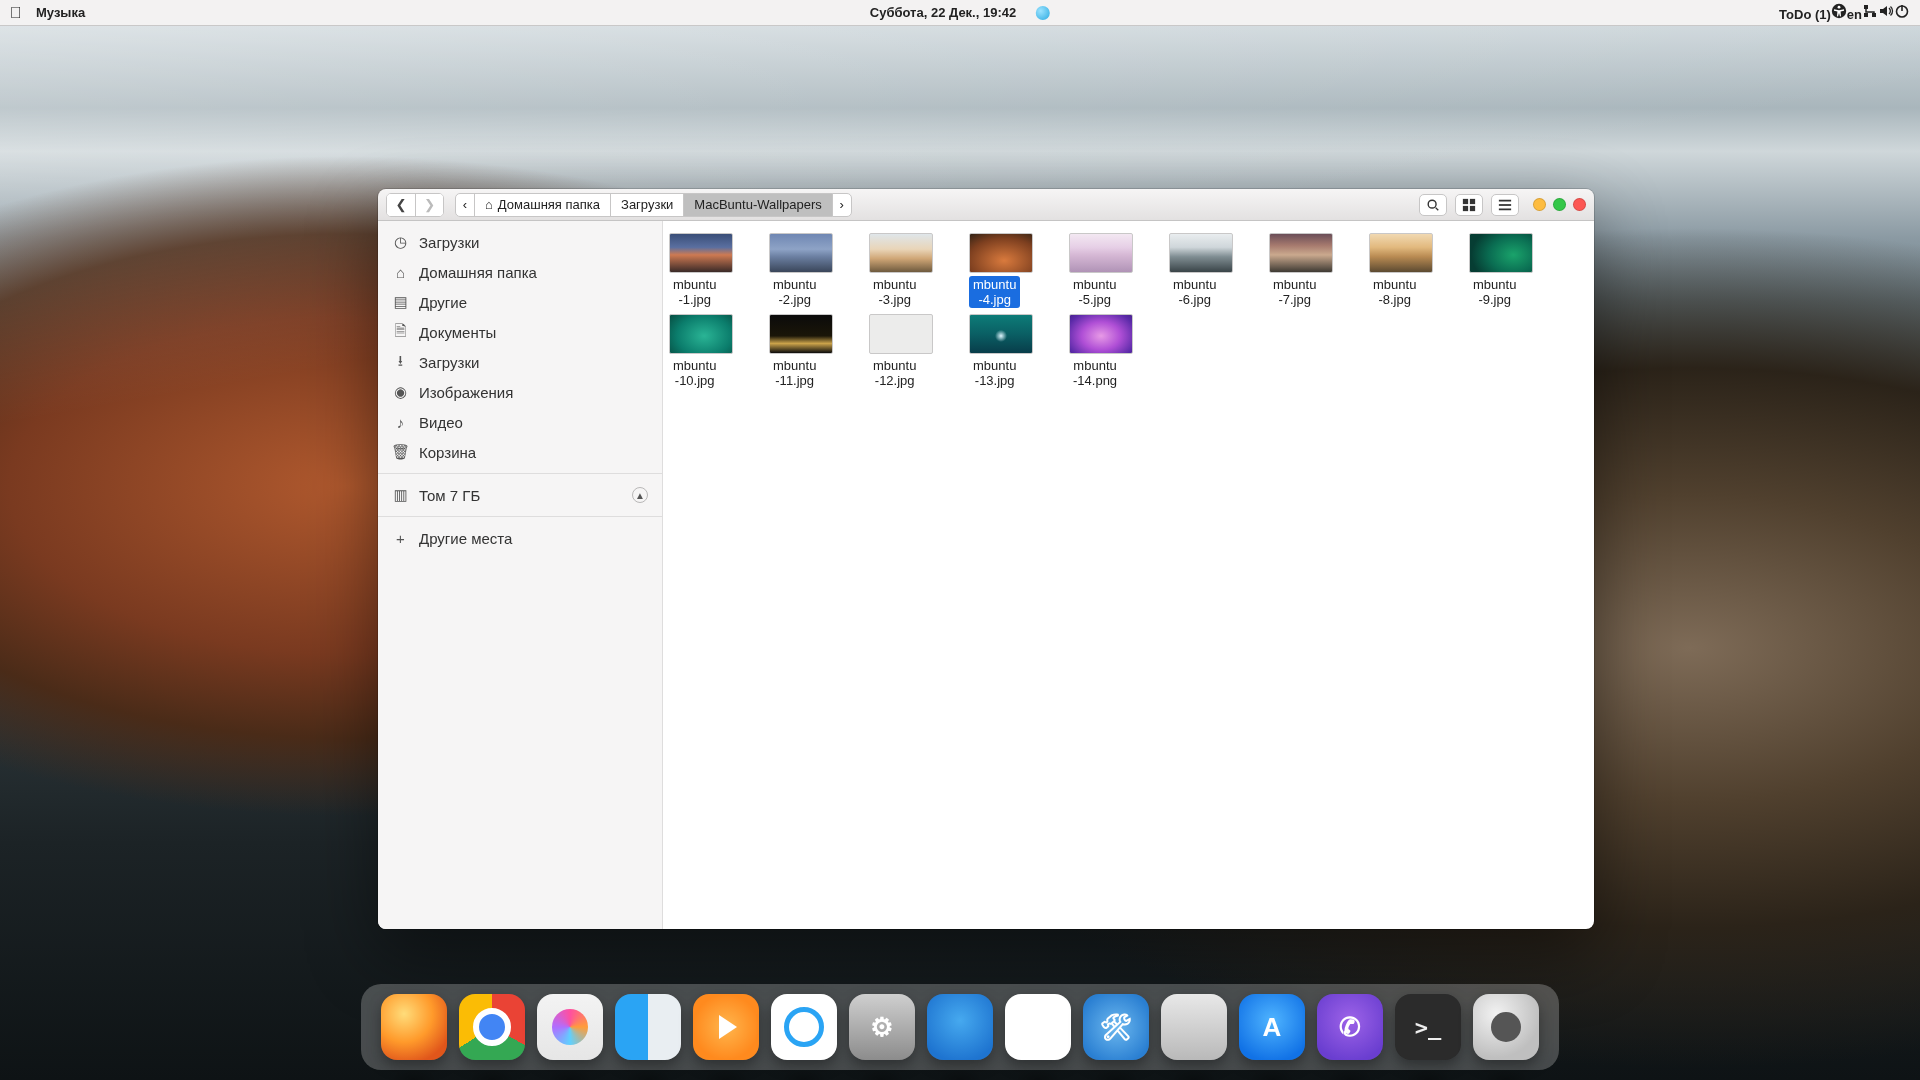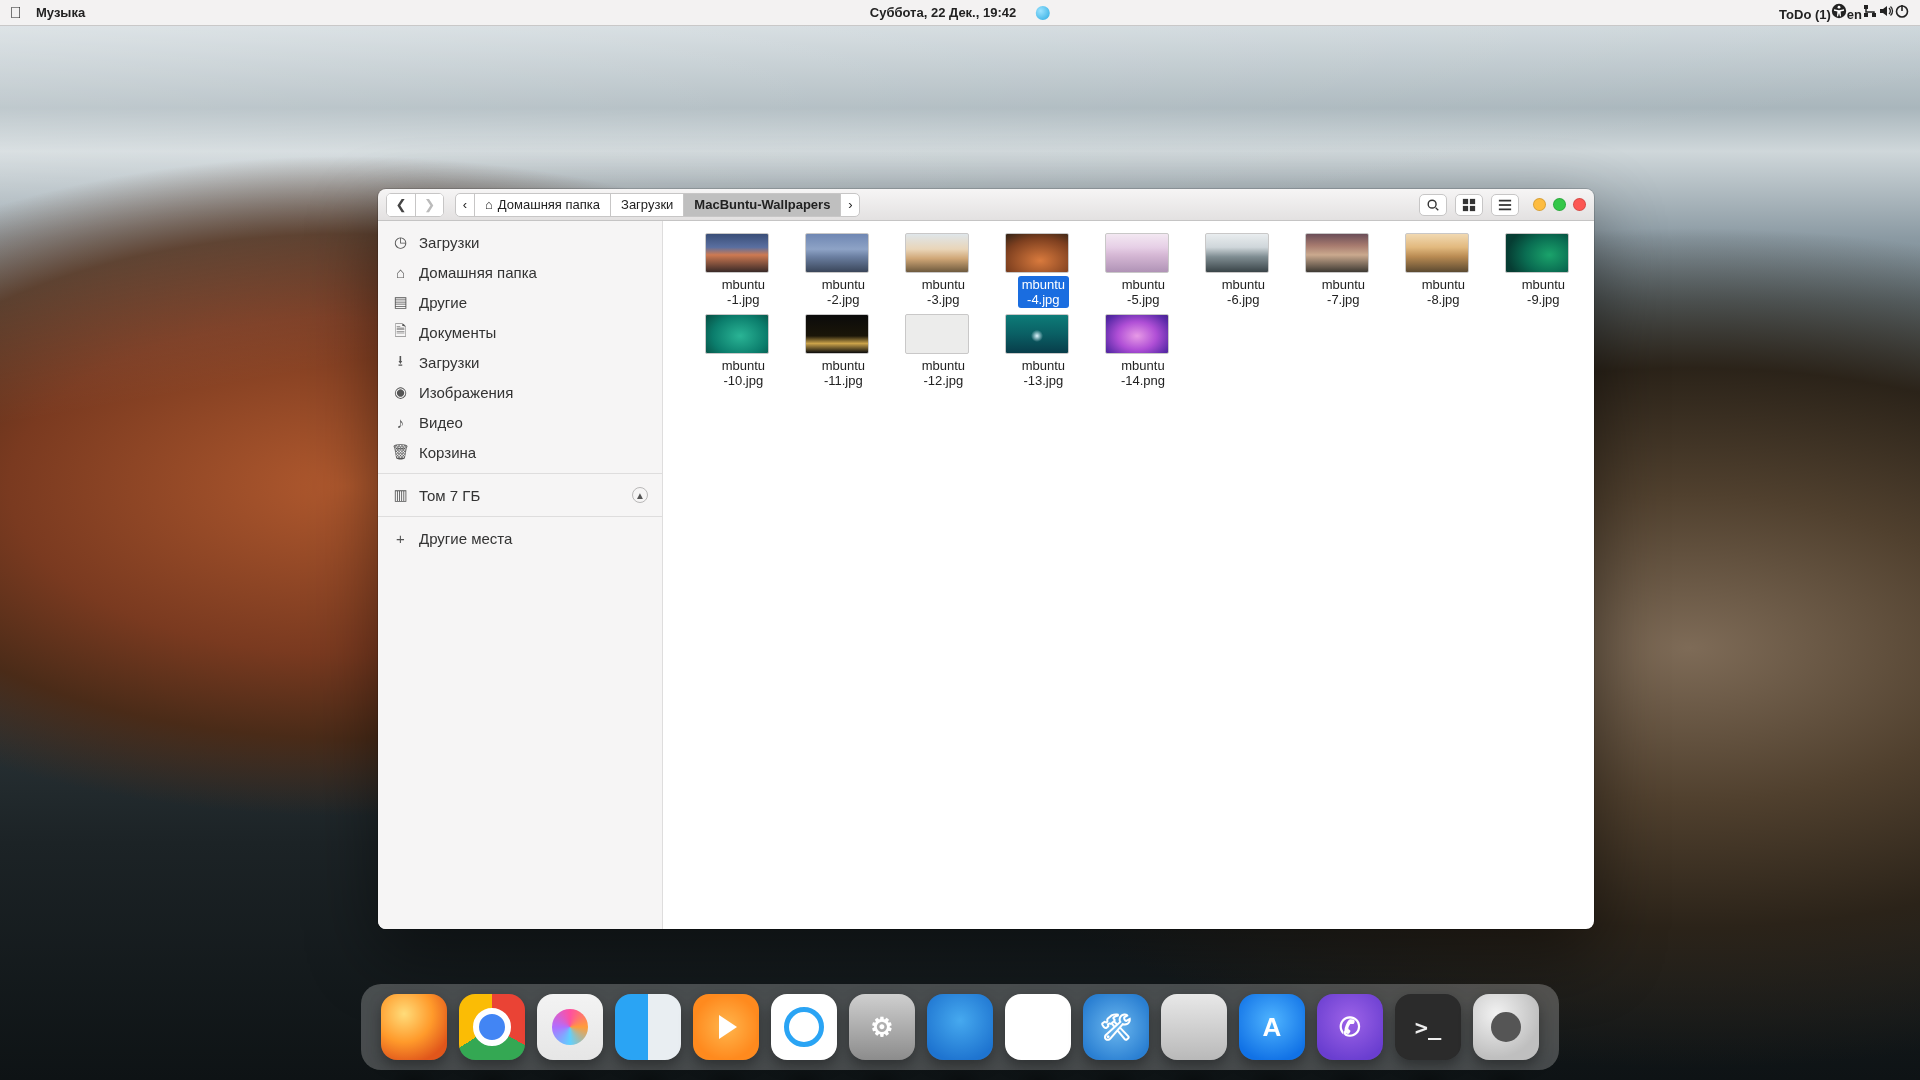--- a/index.html
+++ b/index.html
@@ -27,40 +27,40 @@
 .titlebar{height:32px;background:linear-gradient(#f6f5f5,#e3e1e1);border-bottom:1px solid #c5c4c4;display:flex;align-items:center;gap:6px;padding:0 8px}
 .nav-group{display:flex;border:1px solid #c7c6c6;border-radius:5px;overflow:hidden;background:#fff}
 .nav-group button{width:28px;height:22px;border:none;background:#fff;cursor:pointer;display:flex;align-items:center;justify-content:center;color:#444}
 .nav-group button+button{border-left:1px solid #c7c6c6}
 .nav-group button:disabled{color:#bbb}
 
 .path{display:flex;align-items:center;gap:0;margin-left:6px}
 .crumb{display:flex;align-items:center;gap:5px;padding:3px 10px;border:1px solid #c7c6c6;background:#fff;margin-left:-1px;height:24px;cursor:pointer}
 .crumb:first-of-type{border-radius:5px 0 0 5px}
 .crumb.startcap{width:20px;padding:0;justify-content:center;border-radius:5px 0 0 5px}
-.crumb.active{background:#bfbfbf;font-weight:700}
+.crumb.active{background:#bfbfbf;font-weight:400}
 .crumb.endcap{width:20px;padding:0;justify-content:center;border-radius:0 5px 5px 0}
 .tb-right{margin-left:auto;display:flex;align-items:center;gap:8px}
 .tb-btn{width:28px;height:22px;border:1px solid #c7c6c6;border-radius:5px;background:#fff;display:flex;align-items:center;justify-content:center;cursor:pointer;color:#333}
 .traffic{display:flex;gap:7px;margin-left:6px}
 .tl{width:13px;height:13px;border-radius:50%;box-shadow:inset 0 0 0 1px rgba(0,0,0,.15)}
 .tl.min{background:#fdbc40}
 .tl.max{background:#34c749}
 .tl.close{background:#fc5753}
 
 .body{position:absolute;top:32px;bottom:0;left:0;right:0;display:flex;background:#fff}
 .sidebar{width:285px;background:#f6f5f5;border-right:1px solid #dedddd;padding:6px 0;overflow:auto}
 .side-item{display:flex;align-items:center;gap:10px;padding:4px 14px;height:30px;font-size:15px;color:#333;cursor:pointer}
 .side-item .ic{width:17px;display:flex;justify-content:center;color:#555}
 .side-sep{height:1px;background:#dedddd;margin:6px 0}
 .side-item .eject{margin-left:auto;width:16px;height:16px;border-radius:50%;border:1px solid #b9b8b8;display:flex;align-items:center;justify-content:center;color:#555;font-size:10px}
 
 .content{flex:1;position:relative;overflow:auto;padding:10px 6px}
 .grid{display:flex;flex-wrap:wrap;gap:4px 0;align-content:flex-start}
-.file{width:100px;display:flex;flex-direction:column;align-items:flex-end;gap:3px;padding-top:2px;cursor:pointer}
+.file{width:100px;display:flex;flex-direction:column;align-items:flex-start;gap:3px;padding-top:2px;cursor:pointer}
 .thumb{width:64px;height:40px;border:1px solid #c9c8c8;border-radius:2px}
 .t1{background:linear-gradient(#3a4e78 0%,#5a6fa0 35%,#ce7a52 55%,#3a2a28 100%)}
 .t2{background:linear-gradient(#6f87b3 0%,#8ea3c6 40%,#6b7fa1 60%,#3a465a 100%)}
 .t3{background:linear-gradient(#dfe6ea 0%,#e9d5b8 40%,#cfa676 65%,#6e5a3e 100%)}
 .t4{background:radial-gradient(80px 50px at 55% 70%,#d97a3d 0%,#7d3f1f 45%,#2d2115 70%),linear-gradient(#c9d2d7,#a9b5bb)}
 .t5{background:linear-gradient(#f3e8f2 0%,#e6cfe6 35%,#d6b8d5 55%,#b093b6 100%)}
 .t6{background:linear-gradient(#e9edef 0%,#cfd6da 35%,#7f8d92 60%,#3a4448 100%)}
 .t7{background:linear-gradient(#6b4e58 0%,#a67a6e 30%,#caa98e 55%,#3e3a33 100%)}
 .t8{background:linear-gradient(#f1d9b2 0%,#e2b97e 35%,#b88a52 60%,#5c4a31 100%)}
 .t9{background:radial-gradient(60px 45px at 70% 55%,#1aa36b 0%,#0a6d52 40%,#063d33 70%),#074b3d}

